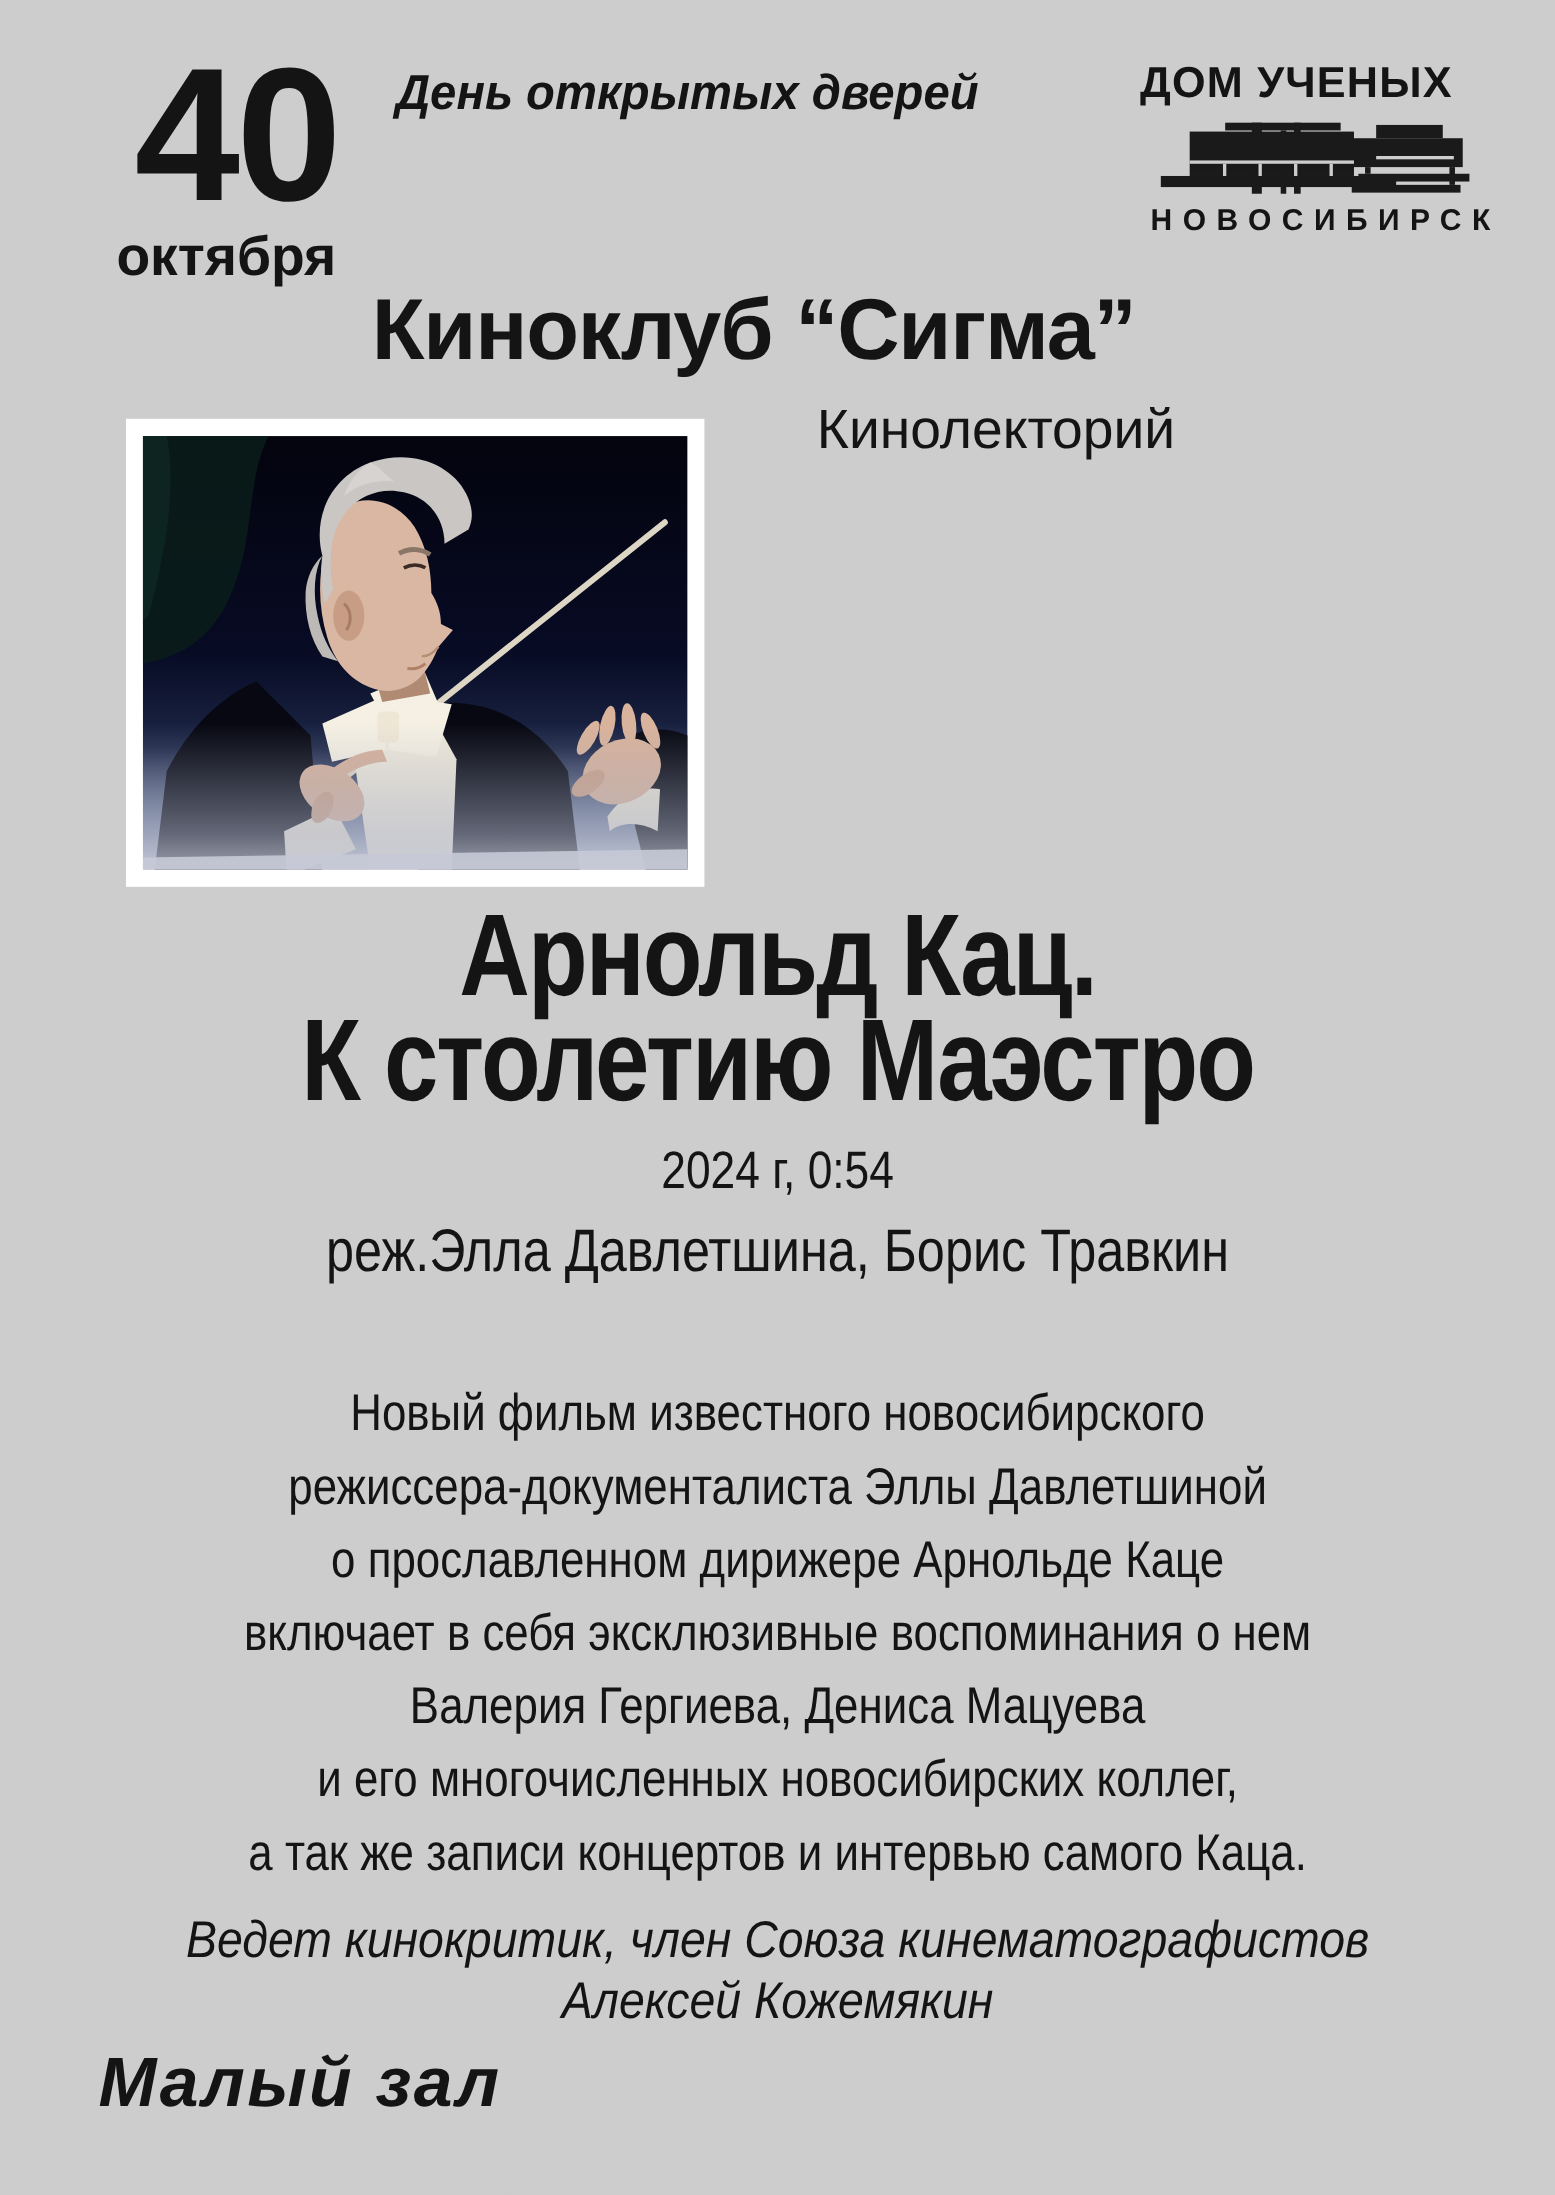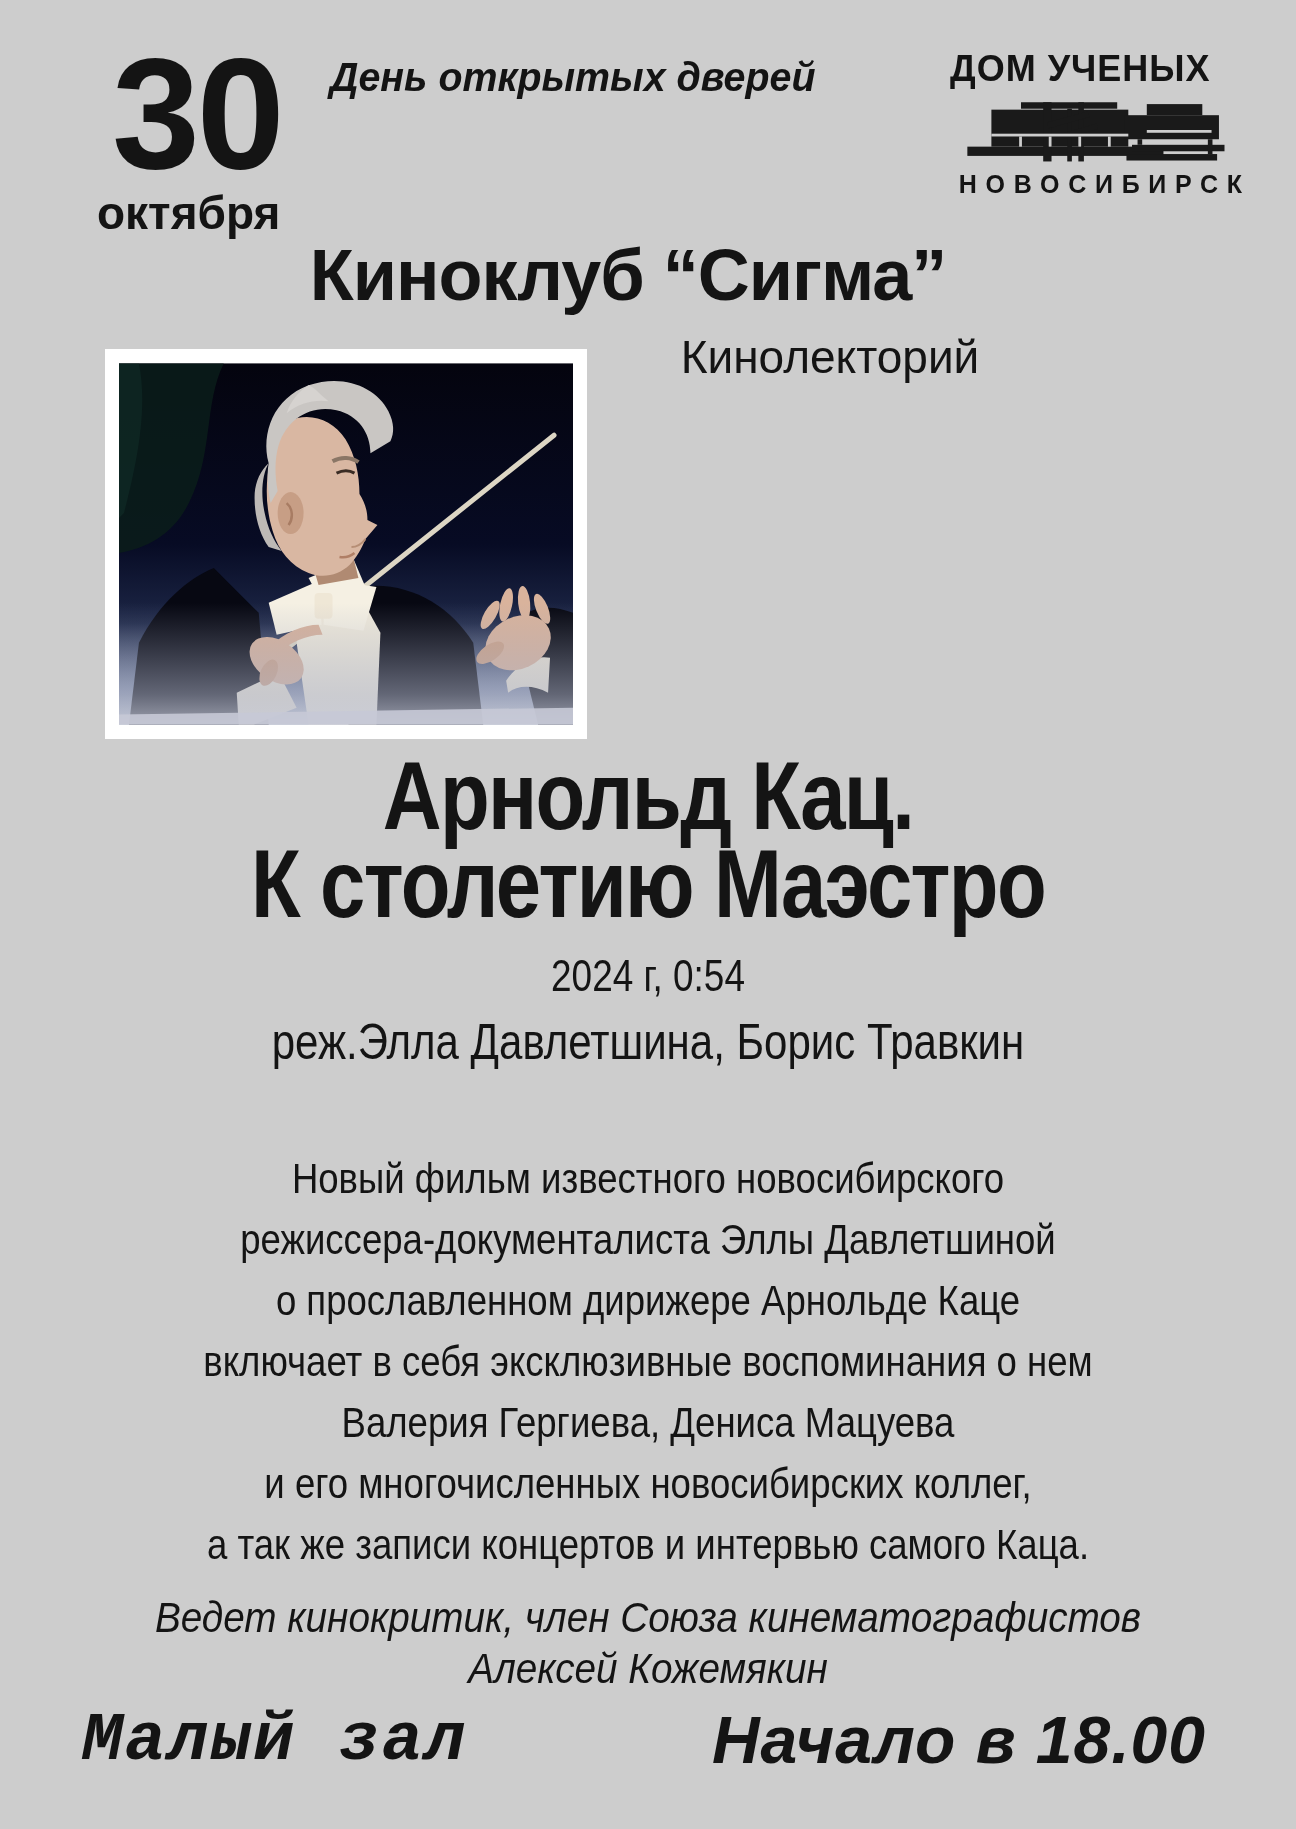--- a/index.html
+++ b/index.html
@@ -88,36 +88,35 @@
   .host{
     position:absolute;left:0;right:0;top:1592px;
     text-align:center;font-size:43px;font-style:italic;font-weight:400;line-height:51px;
     transform:scaleX(.9);transform-origin:center;
   }
   .host div{white-space:nowrap;}
 
   
   .venue{
     position:absolute;left:82px;top:1702px;
-    font-size:68px;font-weight:700;font-style:italic;letter-spacing:2px;
-    white-space:nowrap;
-    font-family:Liberation Mono, monospace;
+    font-size:58px;font-weight:700;font-style:italic;letter-spacing:2px;
+    white-space:nowrap;
   }
   .start-time{
     position:absolute;right:90px;top:1702px;
     font-size:66px;font-weight:700;font-style:italic;letter-spacing:1px;
     white-space:nowrap;
   }
 </style>
 </head>
 <body>
 
 <div class="poster">
 
-  <div class="date-day">30</div>
+  <div class="date-day">40</div>
   <div class="date-month">октября</div>
 
   <div class="open-day">День открытых дверей</div>
 
   <div class="logo">
     <div class="logo-title">ДОМ УЧЕНЫХ</div>
     <svg class="logo-icon" width="286" height="74" viewBox="0 0 280 80" aria-hidden="true">
       <g fill="#1a1a1a">
         <rect x="28" y="18" width="148" height="28"></rect>
         <rect x="28" y="46" width="148" height="12"></rect>
@@ -223,15 +222,14 @@
     <div>и его многочисленных новосибирских коллег,</div>
     <div>а так же записи концертов и интервью самого Каца.</div>
   </div>
 
   <div class="host">
     <div>Ведет кинокритик, член Союза кинематографистов</div>
     <div>Алексей Кожемякин</div>
   </div>
 
   <div class="venue">Малый зал</div>
-  <div class="start-time">Начало в 18.00</div>
 
 </div>
 
 </body></html>

